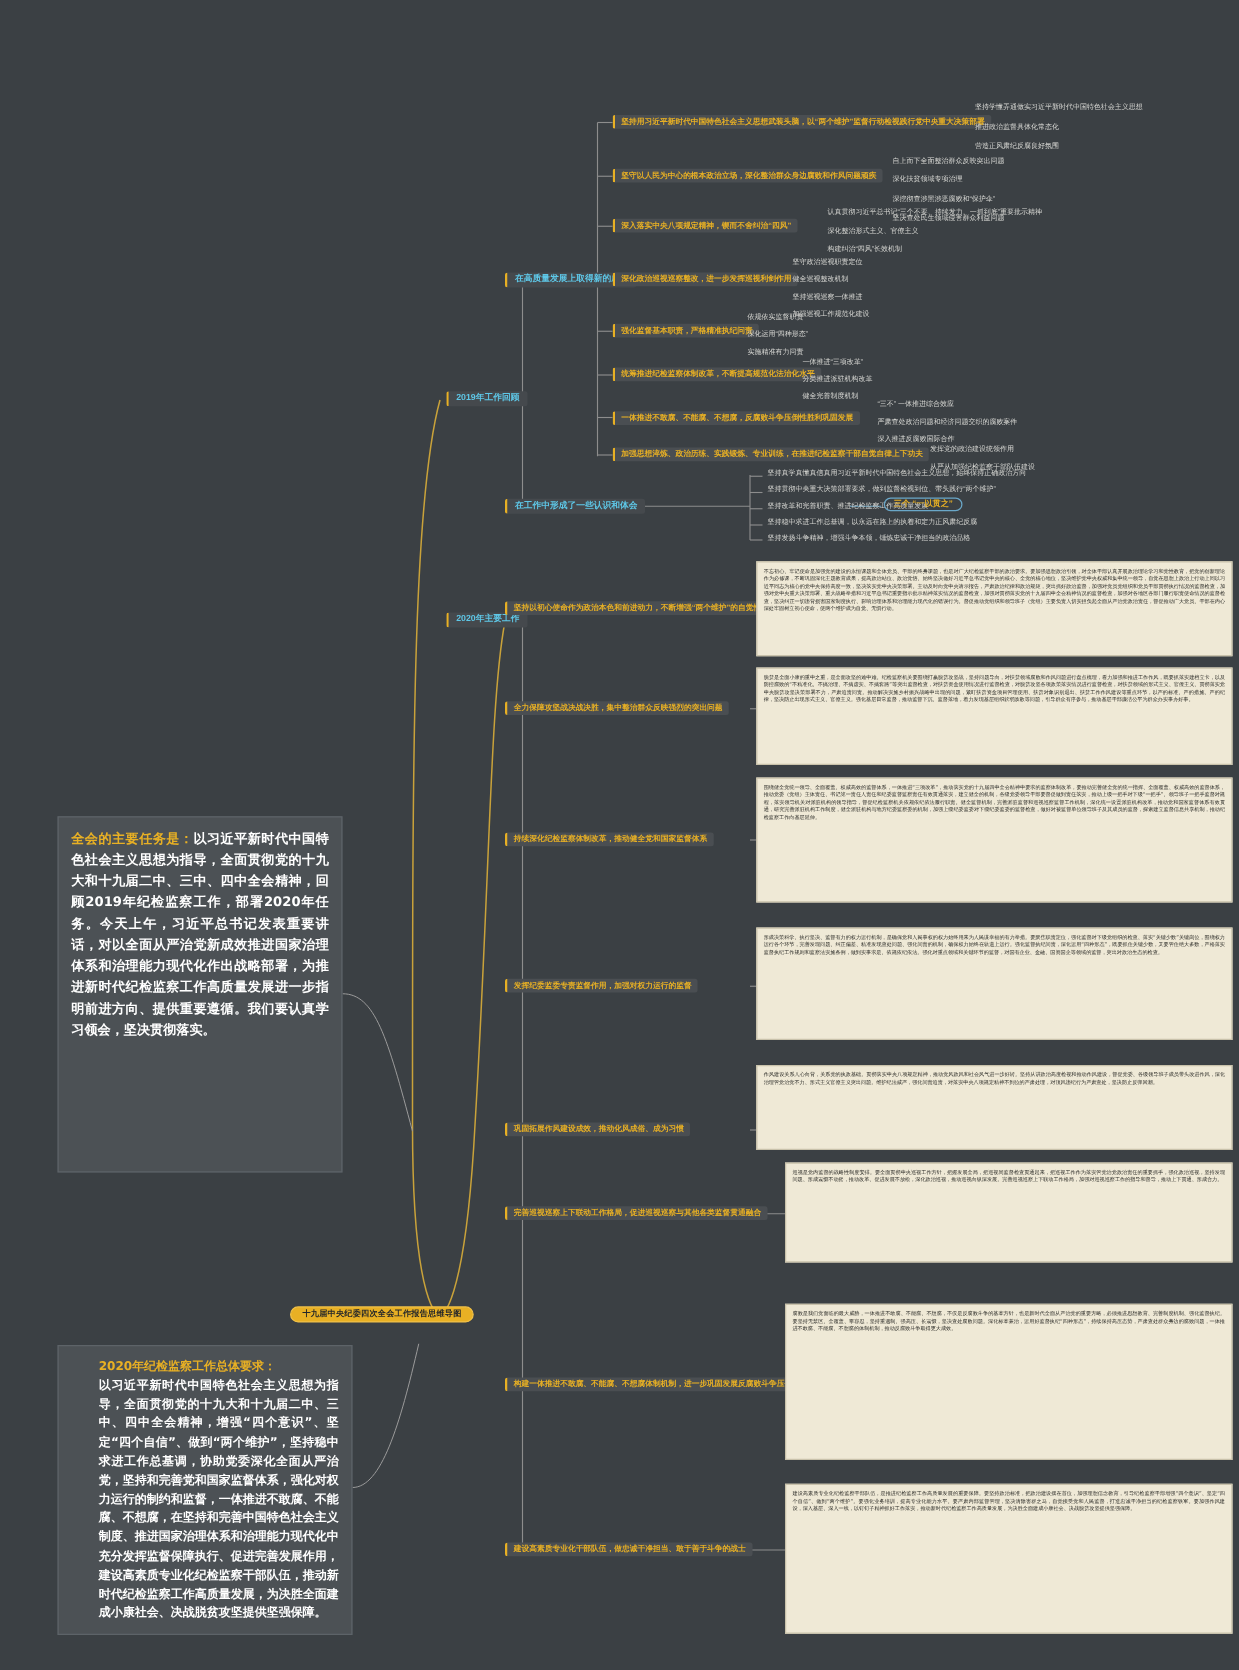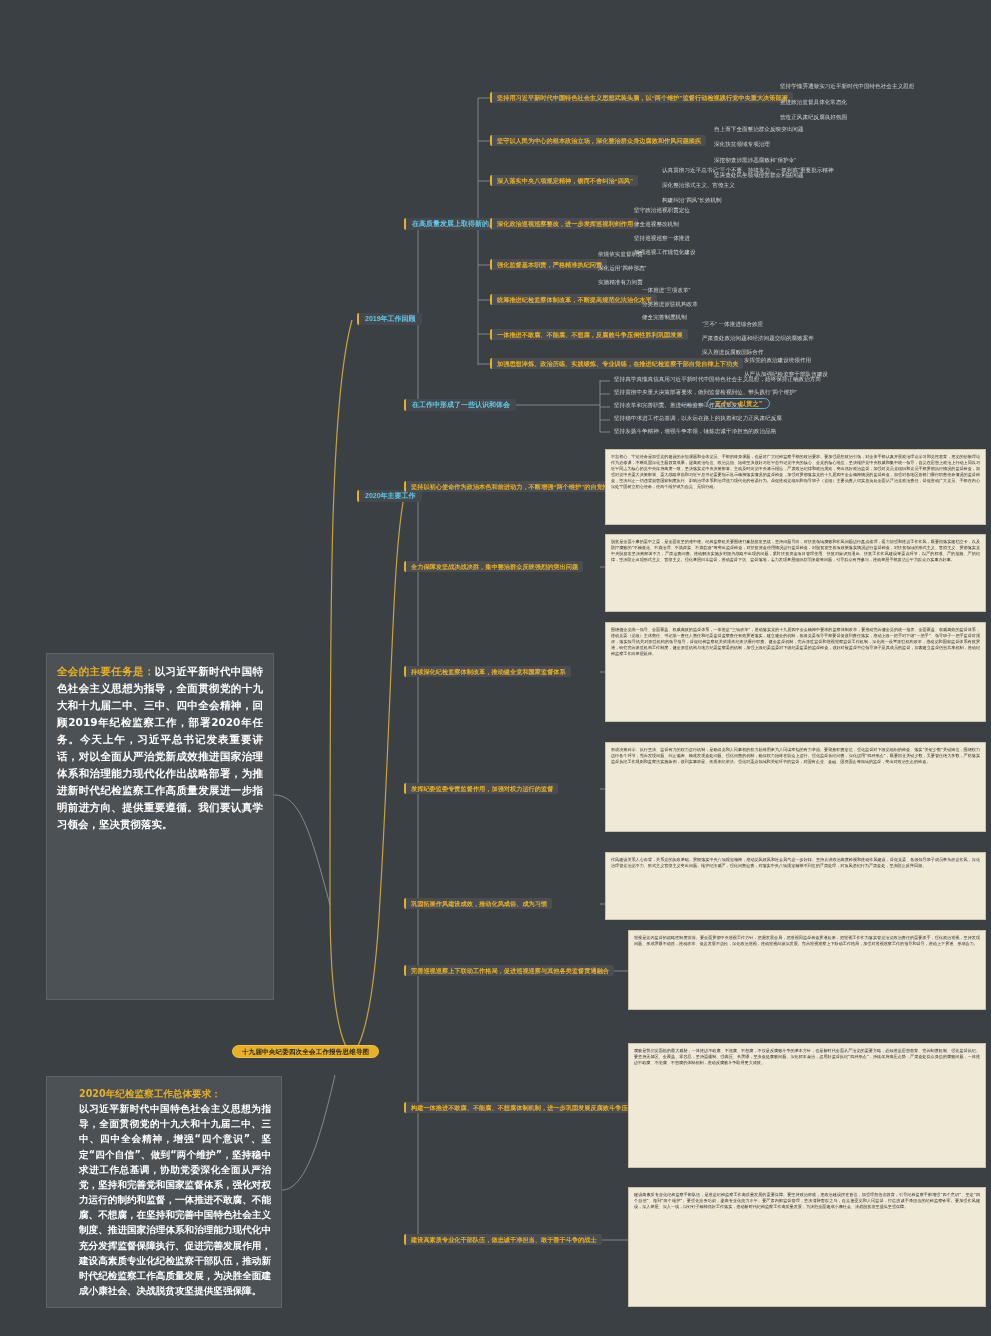--- a/index.html
+++ b/index.html
@@ -66,21 +66,21 @@
     box-sizing:border-box;
     padding:9px 10px;
     font-size:10.5px;
     line-height:1.62;
     font-weight:bold;
     text-align:justify;
     text-justify:inter-character;
     font-family:"DejaVu Sans",sans-serif;
   }
   .card .hl{color:#e8b024;}
-  #card-tasks{left:46px;top:653px;width:228px;height:347px;}
+  #card-tasks{left:46px;top:653px;width:228px;height:285px;}
   #card-req{left:46px;top:1076px;width:236px;height:232px;}
   #card-req{font-size:9.6px;line-height:1.58;padding-left:32px;}
 </style>
 </head>
 <body>
 
 <div id="canvas">
 
   <svg class="edges" viewBox="0 0 991 1336" xmlns="http://www.w3.org/2000/svg">
 

